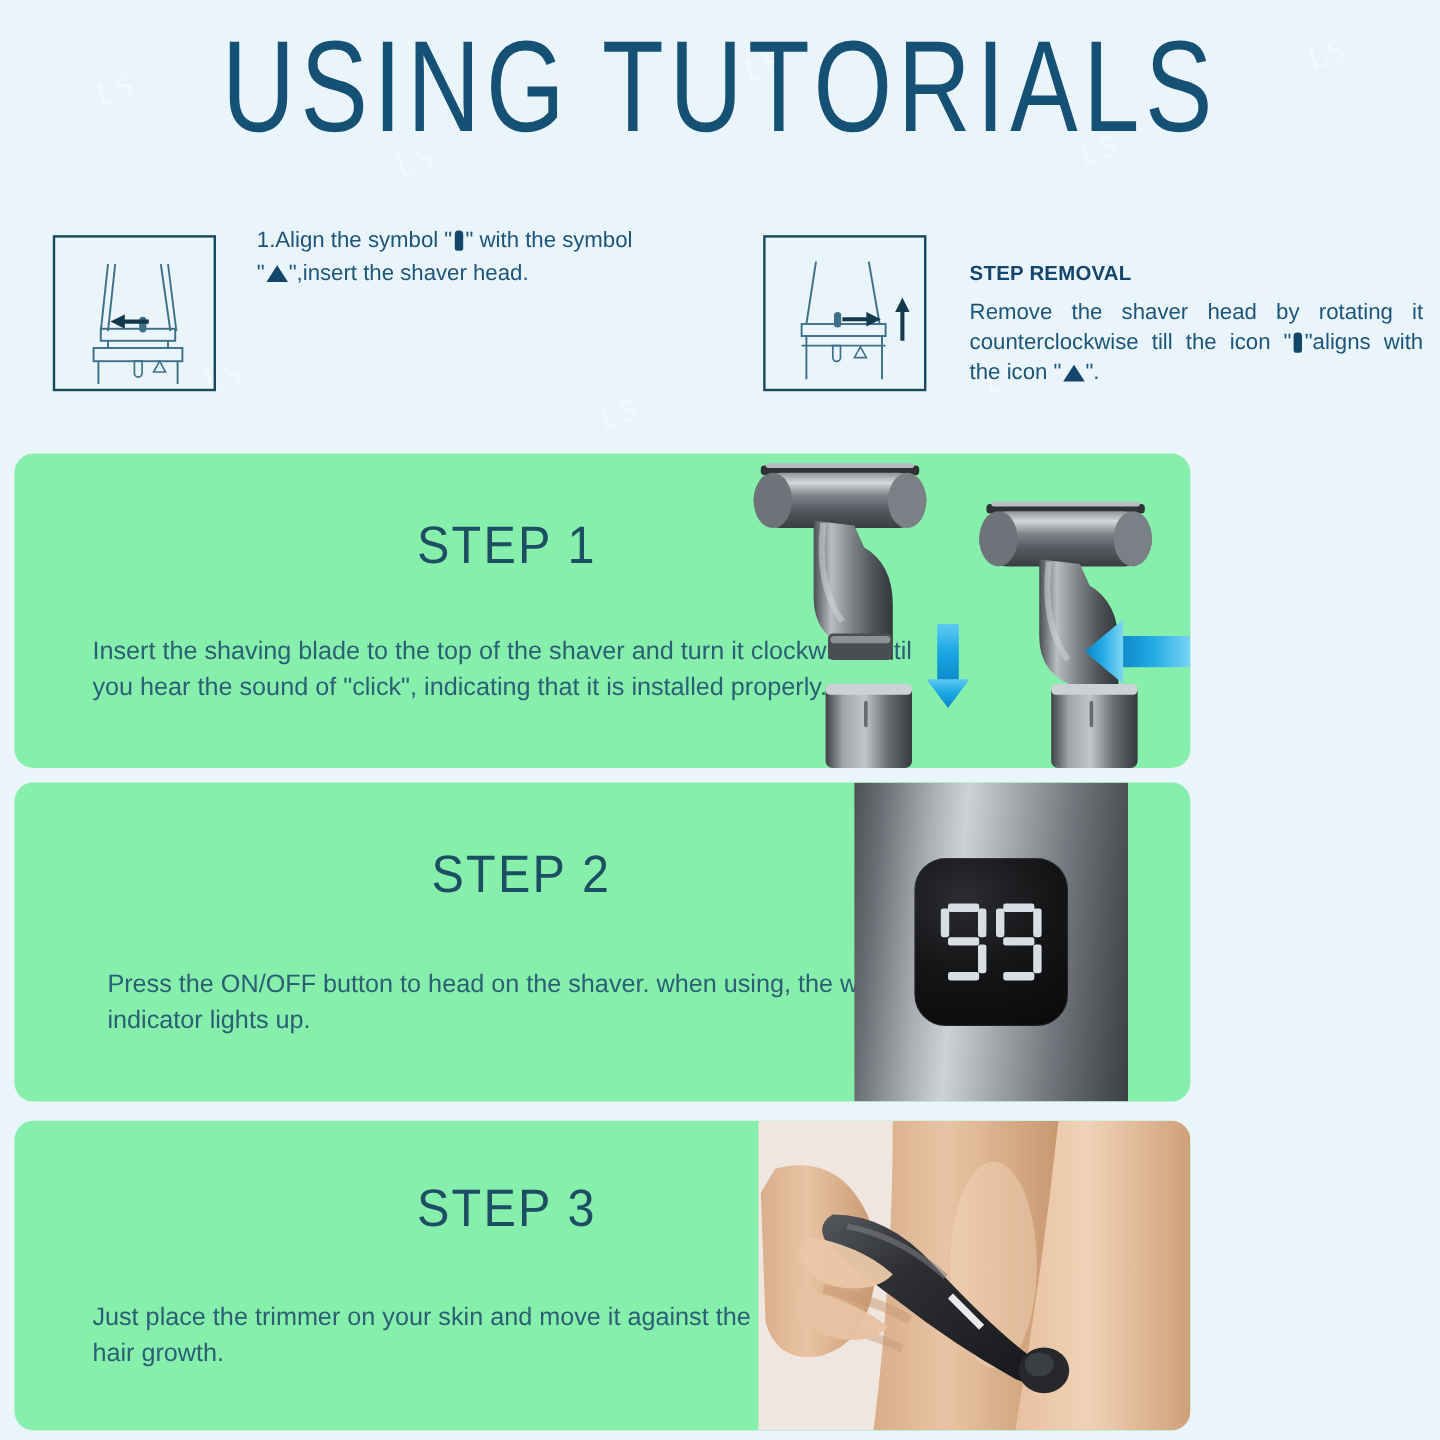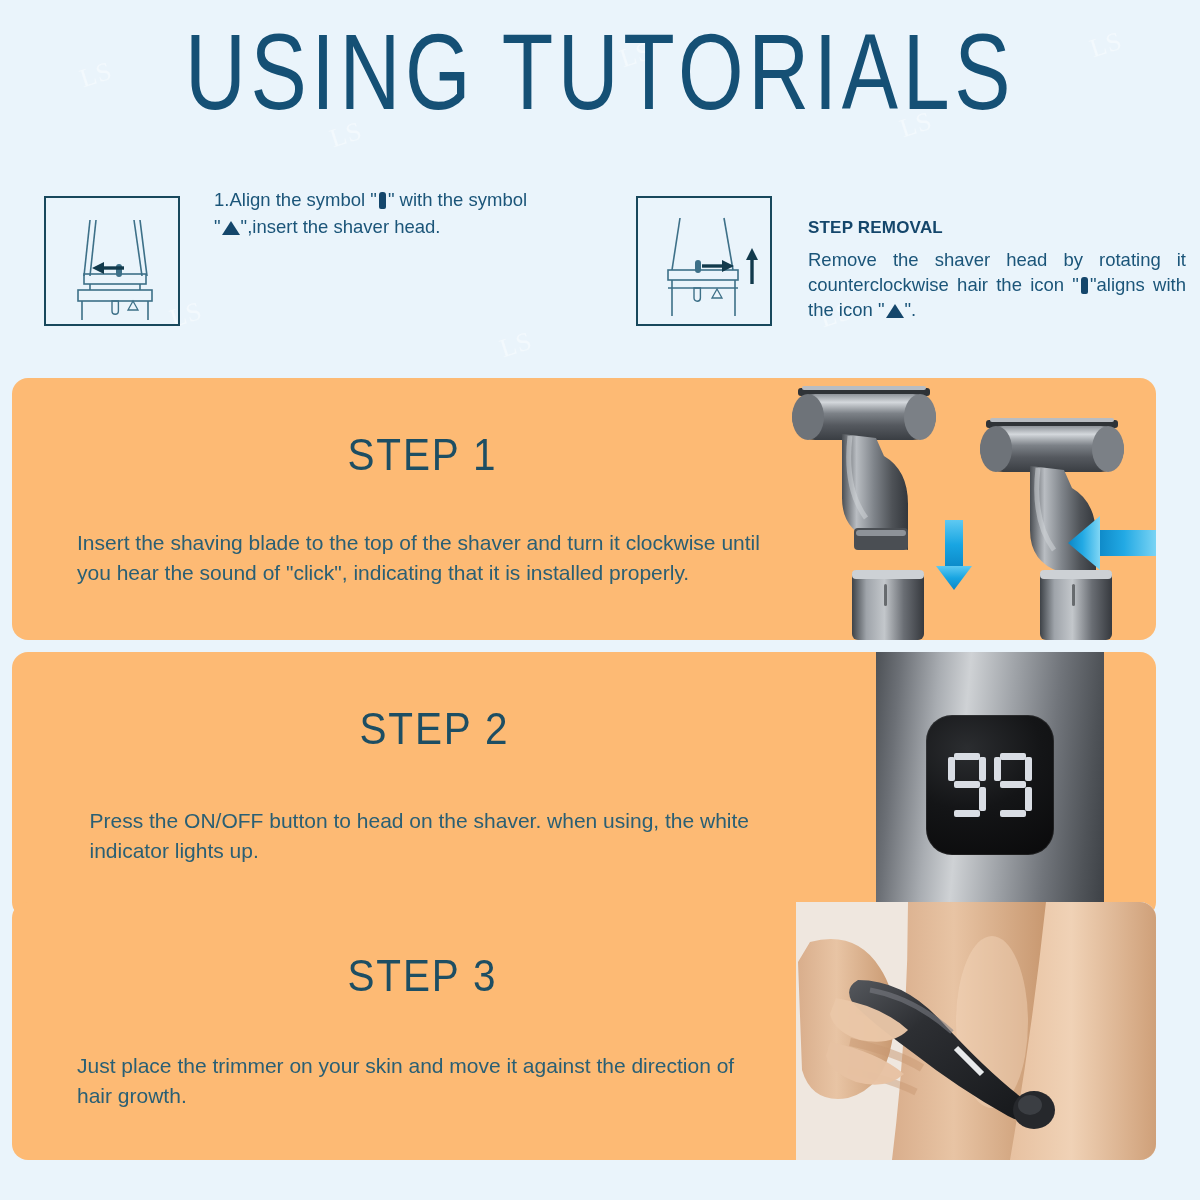--- a/index.html
+++ b/index.html
@@ -100,29 +100,29 @@
     border-right: 9px solid transparent;
     border-bottom: 14px solid #14466b;
     vertical-align: -2px;
     margin: 0 1px;
   }
 
   
   .card {
     position: absolute;
     left: 12px;
-    width: 1144px;
-    background: #fdba74;
+    width: 980px;
+    background: #86efac;
     border-radius: 16px;
     overflow: hidden;
     z-index: 2;
   }
   #card-step1 { top: 378px; height: 262px; }
   #card-step2 { top: 652px; height: 266px; }
-  #card-step3 { top: 902px; height: 258px; }
+  #card-step3 { top: 934px; height: 258px; }
 
   .card-text {
     position: absolute;
     left: 0; top: 0;
     height: 100%;
     display: flex;
     flex-direction: column;
     align-items: center;
     justify-content: center;
   }
@@ -278,21 +278,21 @@
       <g>
         <path d="M114 86 L114 62" stroke="#123a4c" stroke-width="3.4"></path>
         <path d="M114 50 l-6 12 l12 0 z" fill="#123a4c"></path>
       </g>
     </svg>
   </div>
 
   <div class="info-block removal">
     <div class="info-title">STEP REMOVAL</div>
     <div class="info-line">
-      <span>Remove the shaver head by rotating it counterclockwise hair the icon "</span><span class="sym-bar"></span><span>"aligns with the icon "</span><span class="sym-tri"></span><span>".</span>
+      <span>Remove the shaver head by rotating it counterclockwise till the icon "</span><span class="sym-bar"></span><span>"aligns with the icon "</span><span class="sym-tri"></span><span>".</span>
     </div>
   </div>
 </div>
 
 <div class="card" id="card-step1">
   <div class="card-text">
     <div class="step-heading">STEP 1</div>
     <div class="step-body">Insert the shaving blade to the top of the shaver and turn it clockwise until you hear the sound of "click", indicating that it is installed properly.</div>
   </div>
   <div class="card-media">

